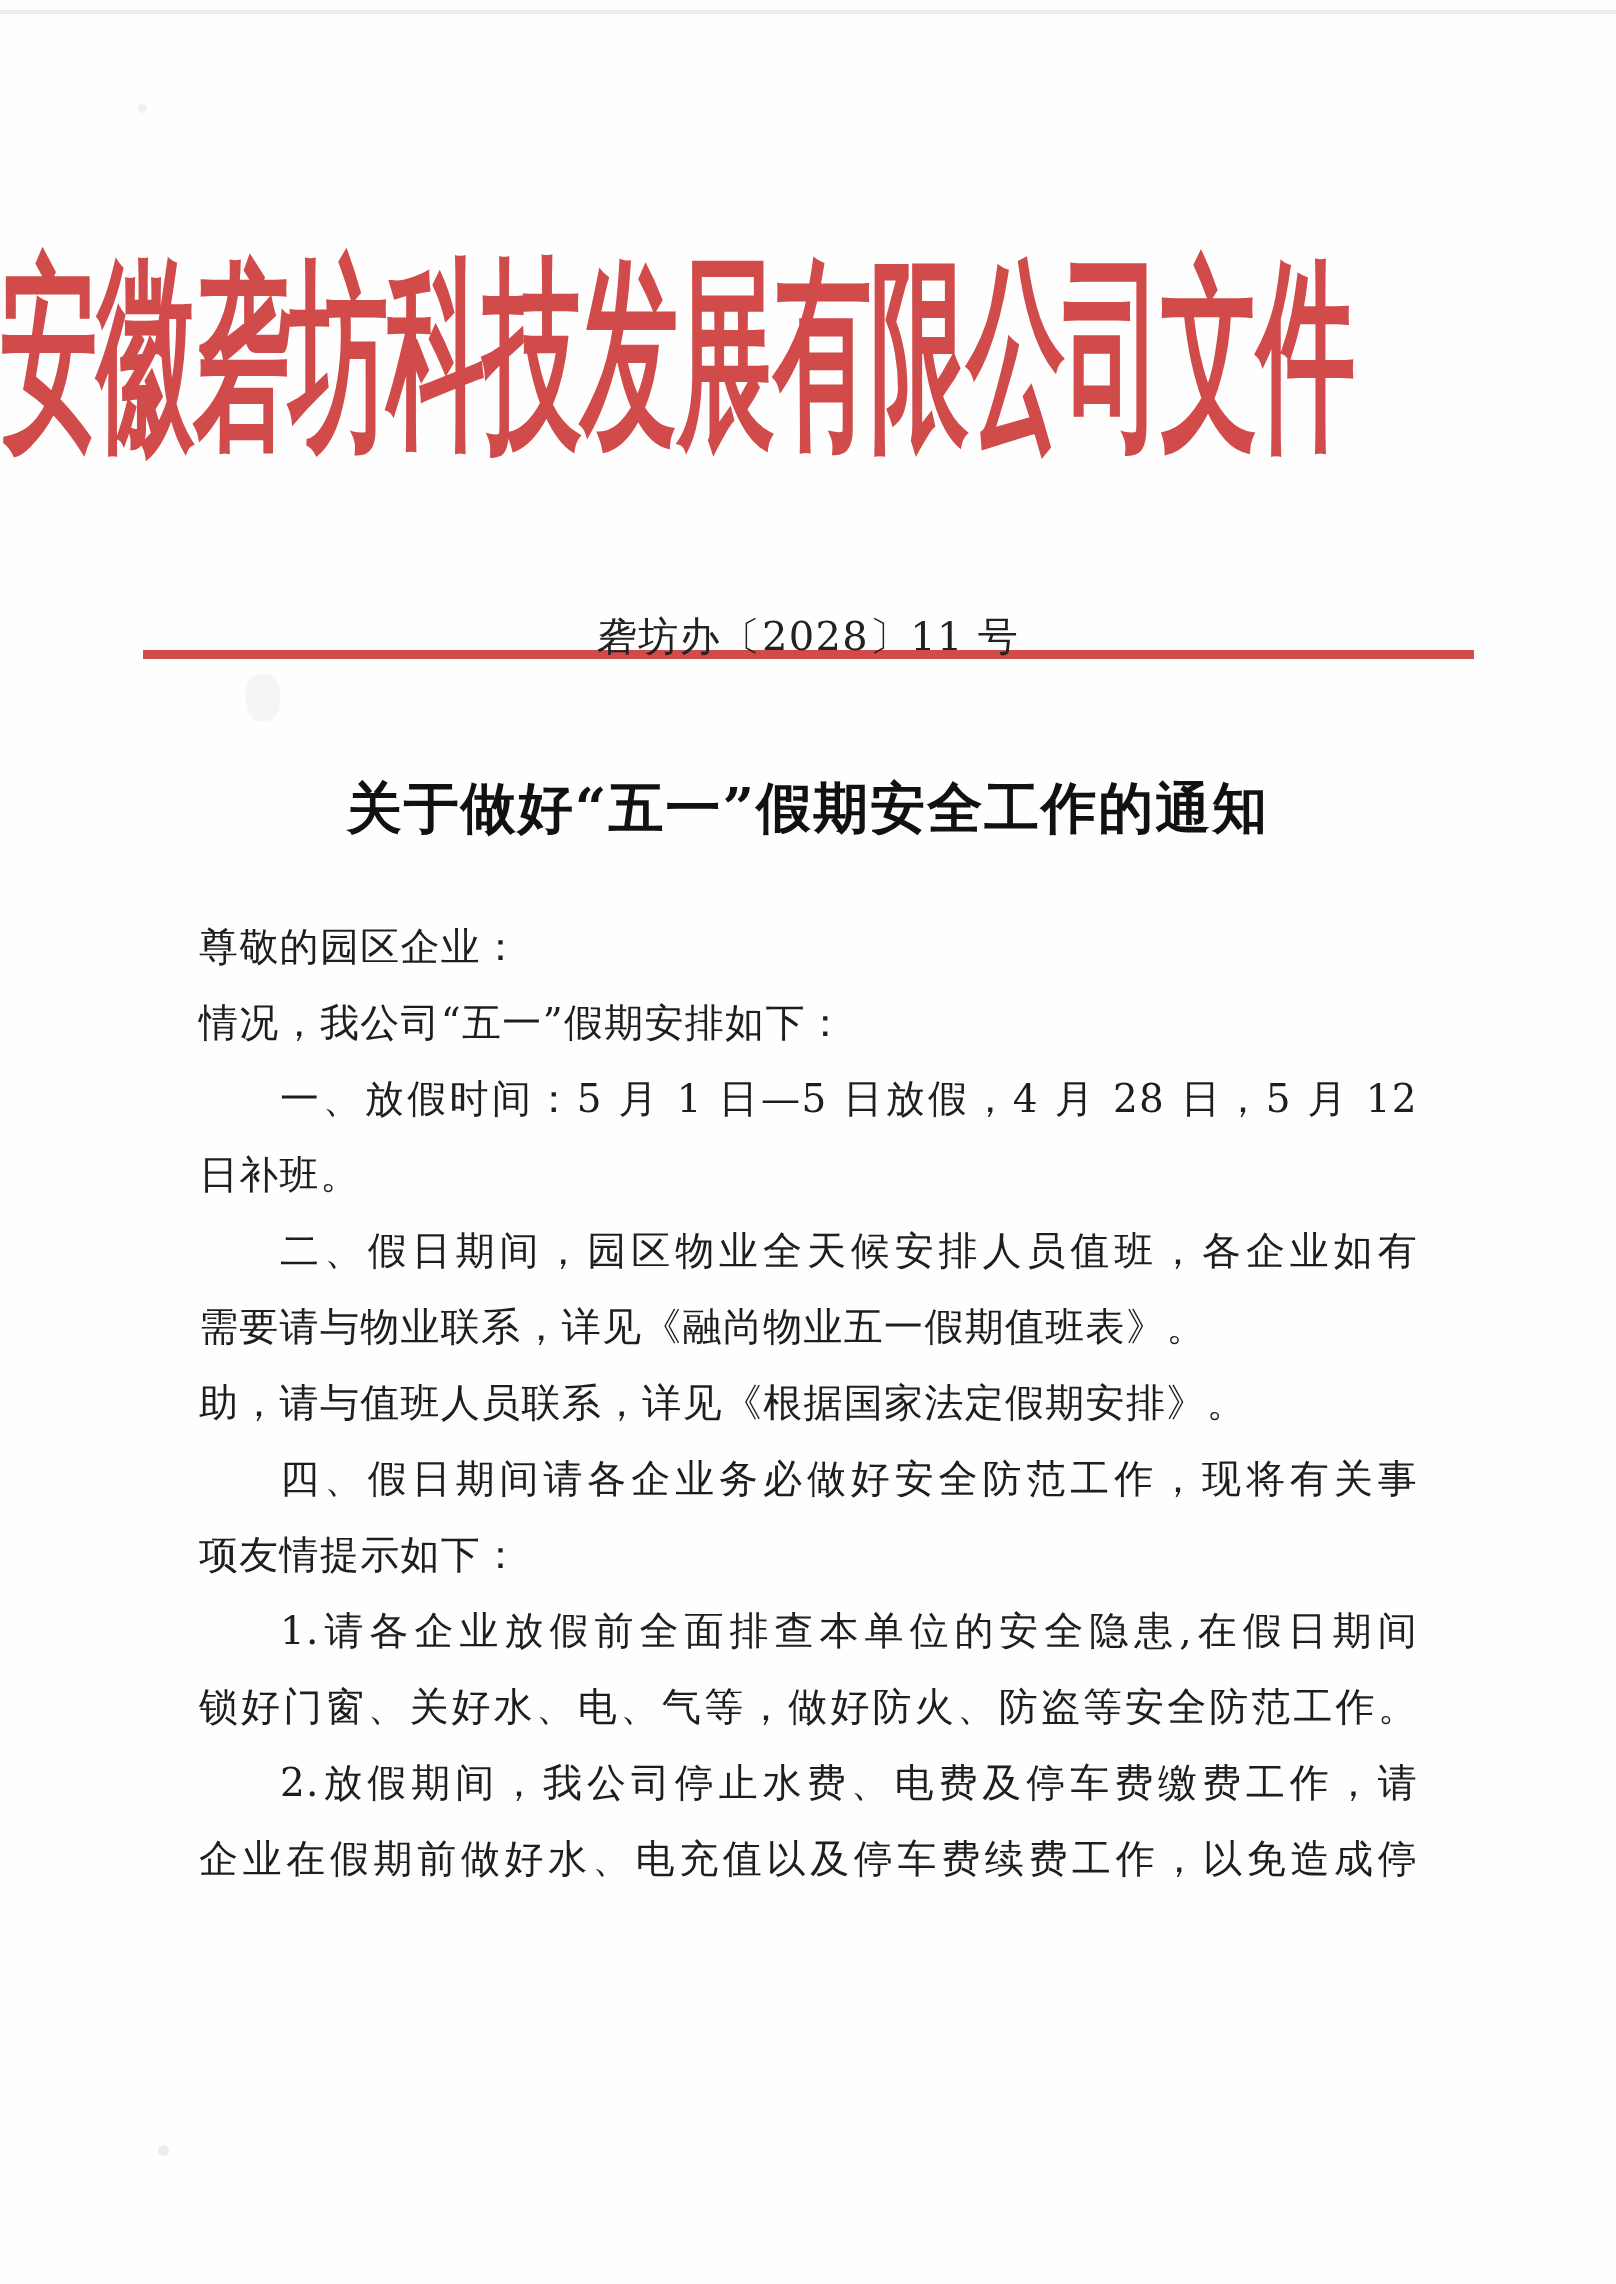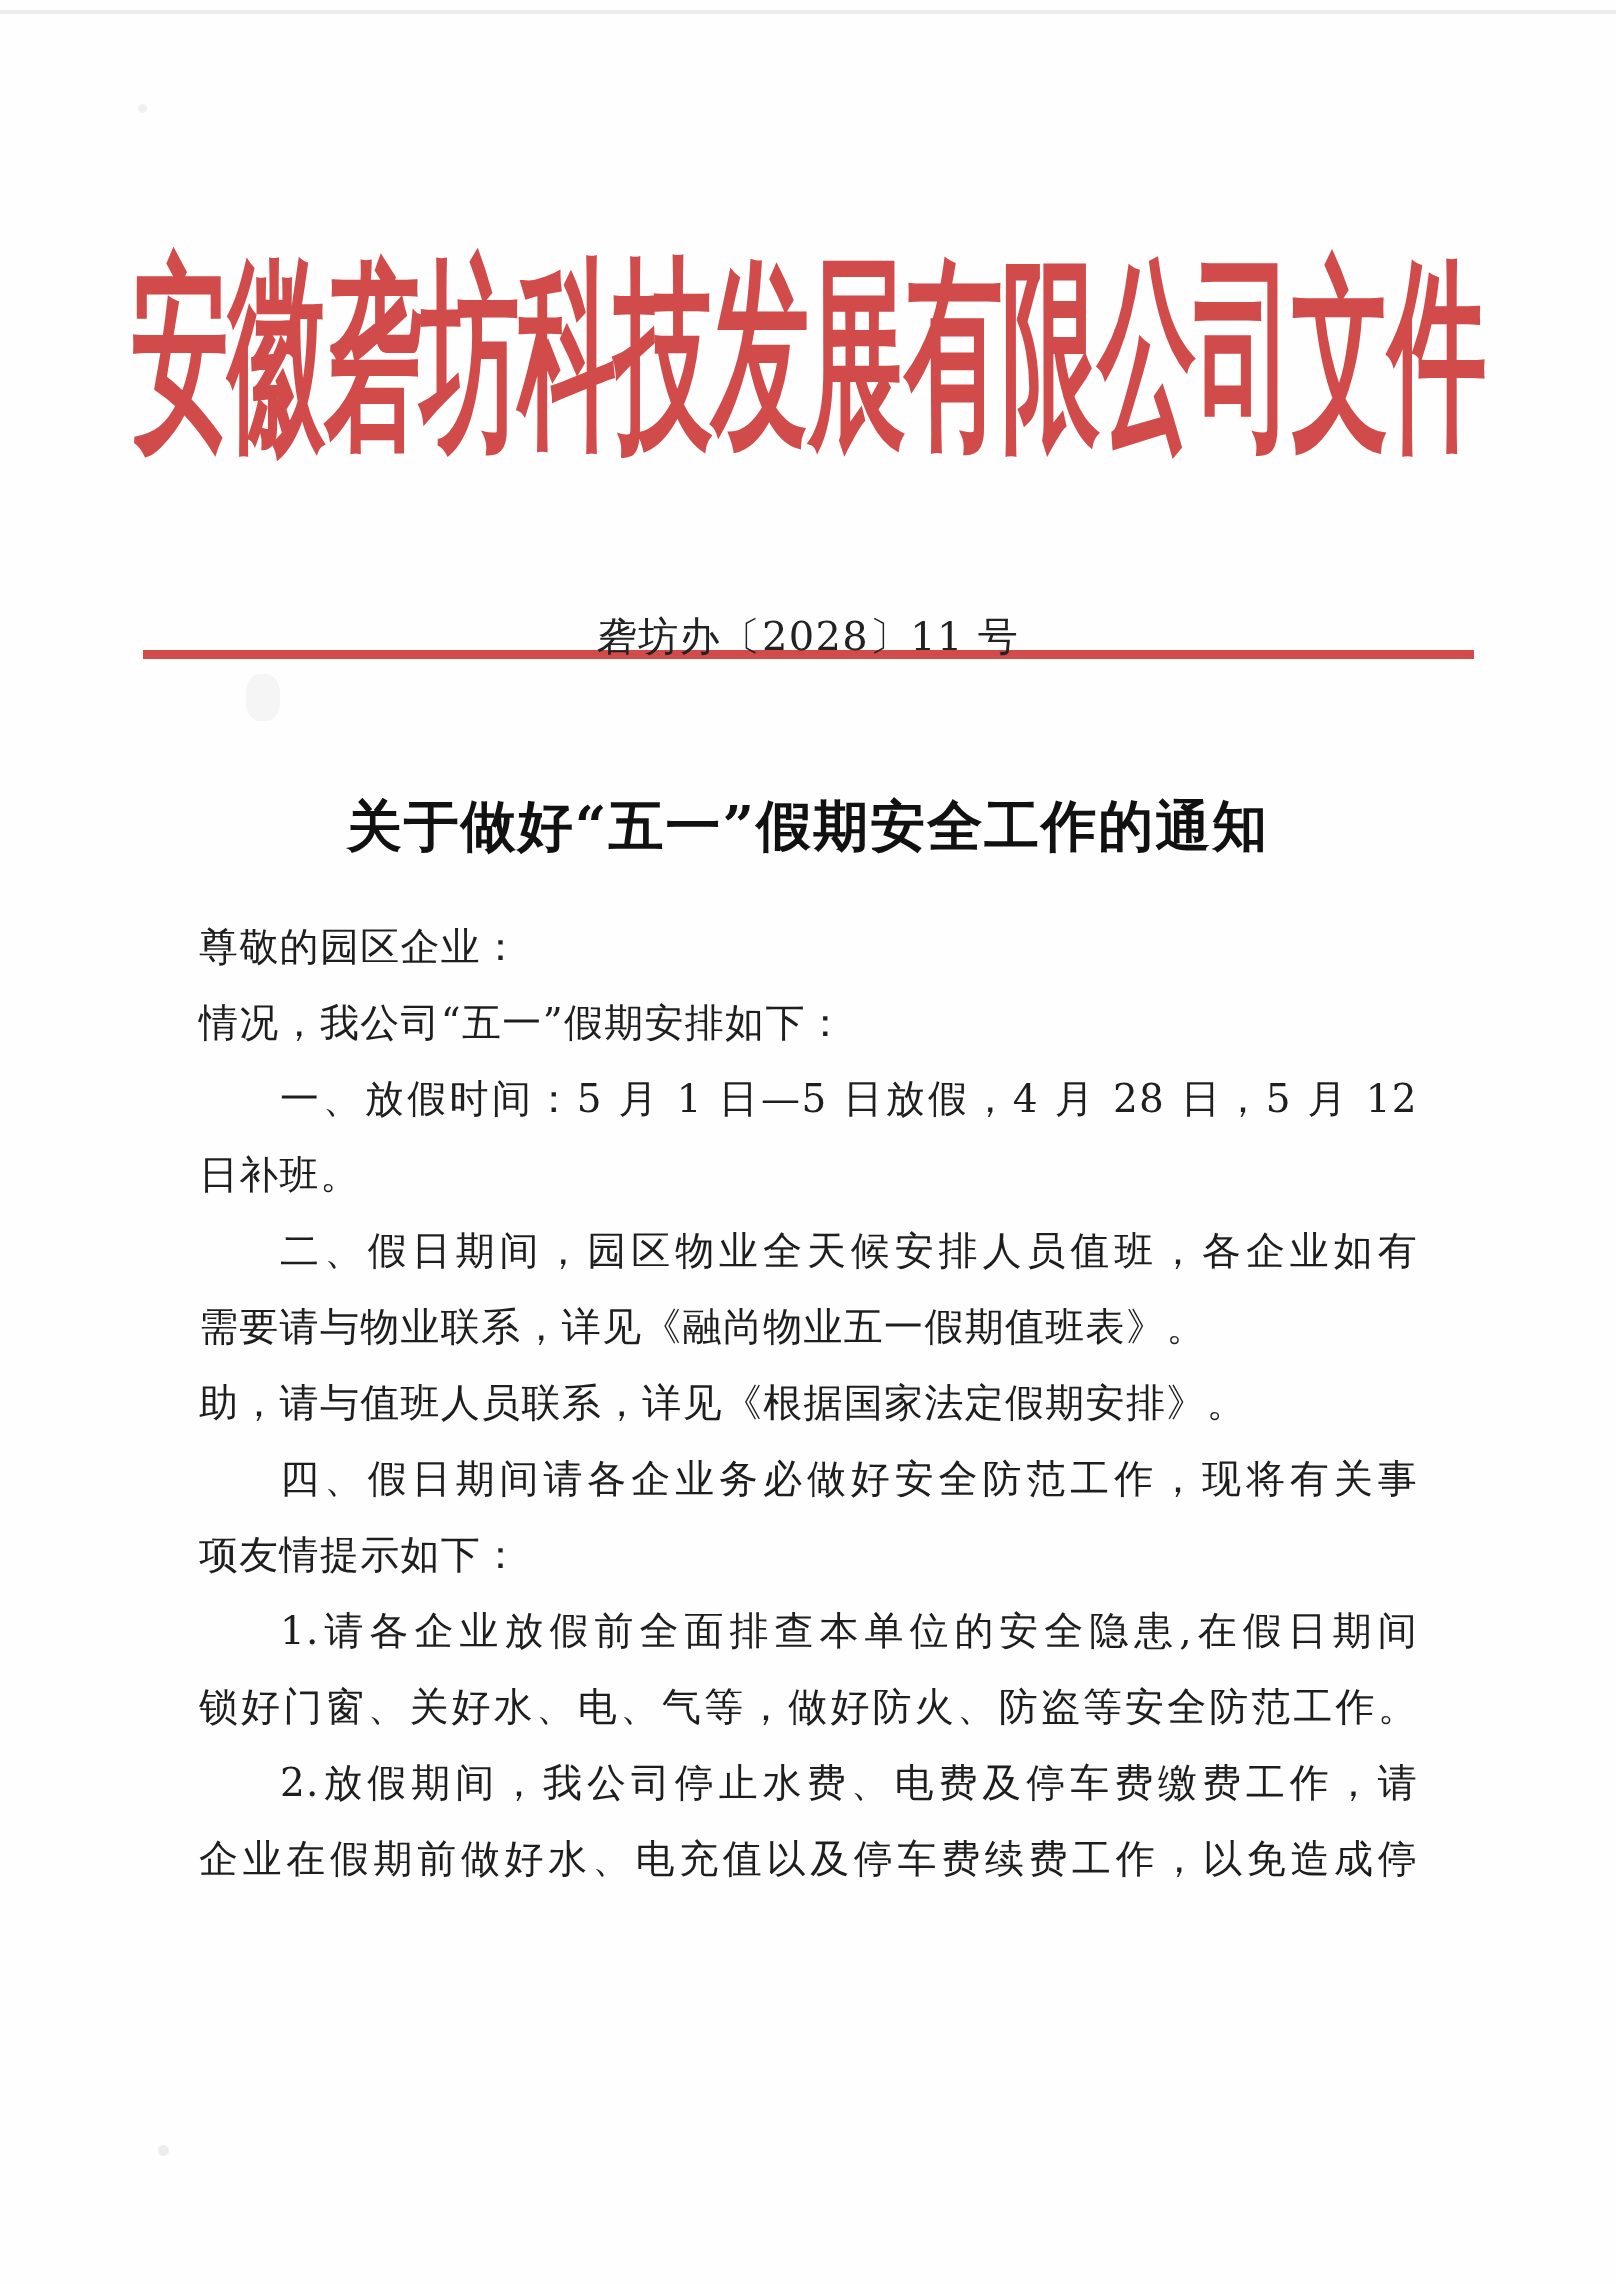--- a/index.html
+++ b/index.html
@@ -19,21 +19,21 @@
     background: #ececec;
   }
   .speck { position: absolute; border-radius: 50%; }
   .speck-a { top: 104px; left: 138px; width: 9px; height: 9px; background: #f1f1f1; }
   .speck-b { top: 2145px; left: 158px; width: 11px; height: 11px; background: #ededed; }
   .smudge { top: 674px; left: 246px; width: 34px; height: 47px; background: #f5f5f5; border-radius: 40%; }
 
   
   .header-wrap {
     position: absolute; top: 250px; left: 0; right: 0;
-    display: flex; justify-content: center;
+    display: flex; 
     height: 215px;
   }
   .header-title {
     display: inline-block;
     font-size: 98px;
     line-height: 99px;
     font-weight: bold;
     letter-spacing: -1.3px;
     transform: scaleY(2.1);
     transform-origin: 50% 0;
@@ -62,21 +62,20 @@
   
   .notice-title {
     position: absolute; top: 779px; left: 0; right: 0;
     text-align: center;
     font-size: 55px;
     line-height: 57px;
     font-weight: bold;
     letter-spacing: 2px;
     color: #111111;
     white-space: nowrap;
-    margin-top: 18px;
   }
 
   
   .body-block {
     position: absolute; top: 909px; left: 199px;
     width: 1219px;
     font-size: 39px;
     line-height: 76px;
     letter-spacing: 1.3px;
     color: #1e1e1e;

